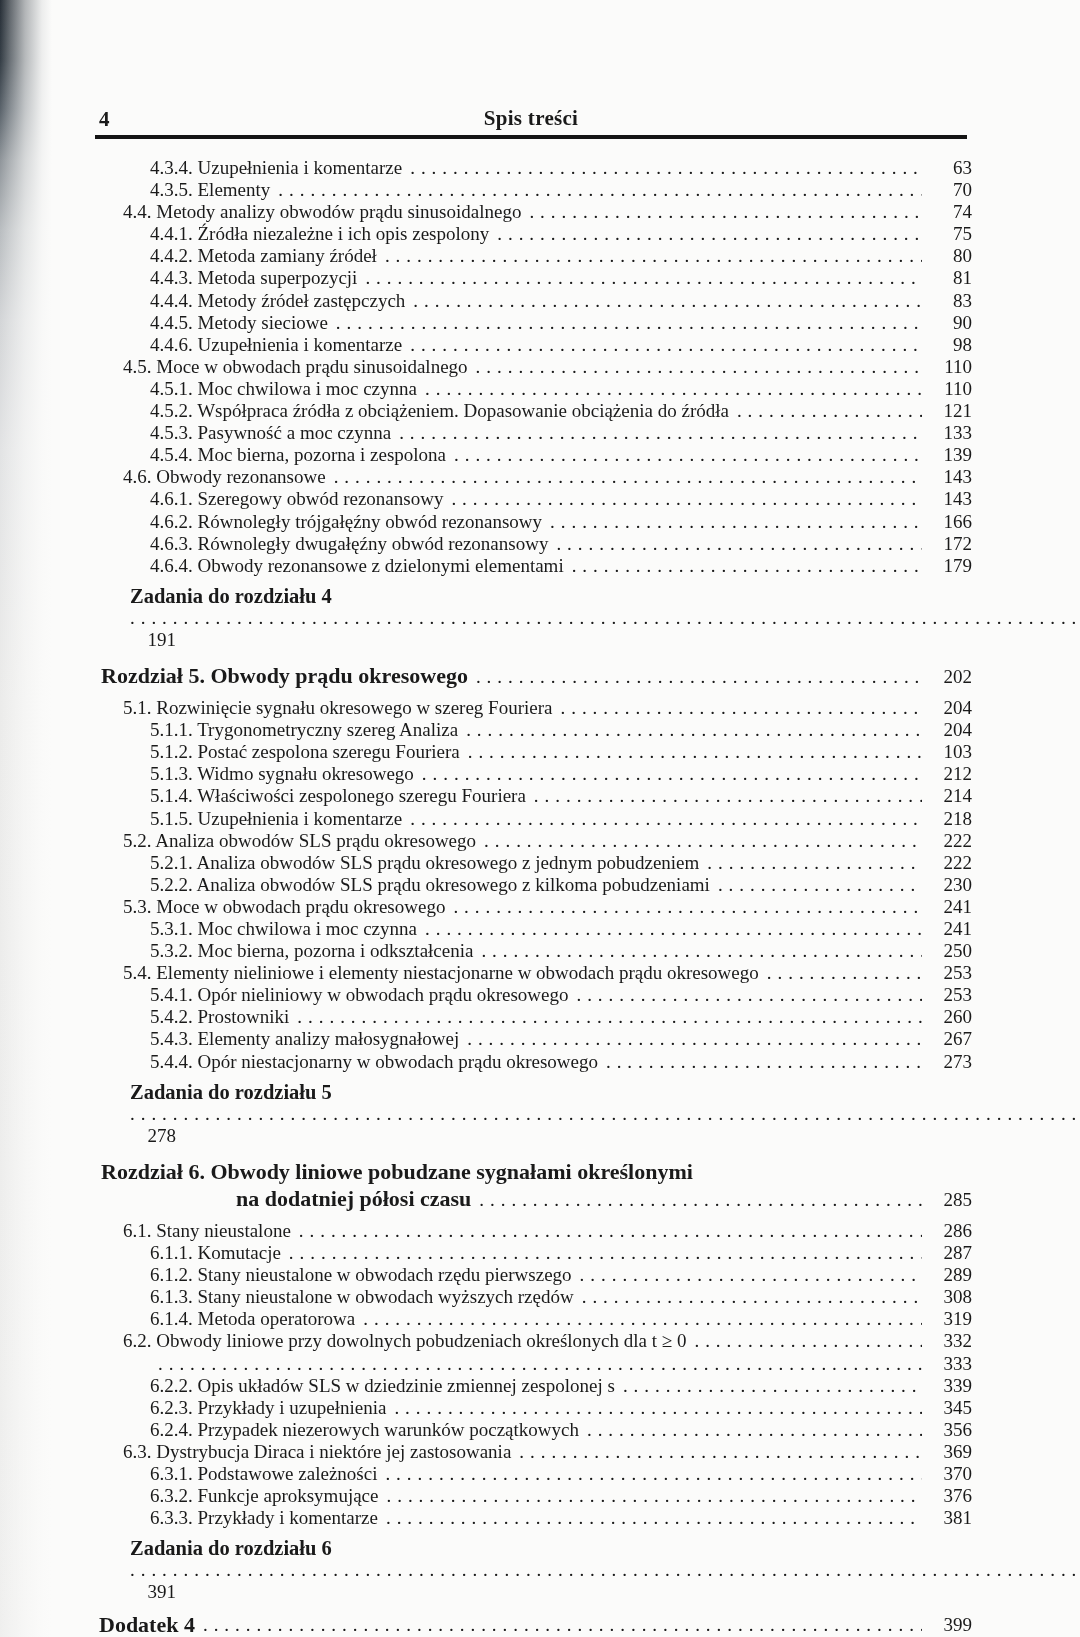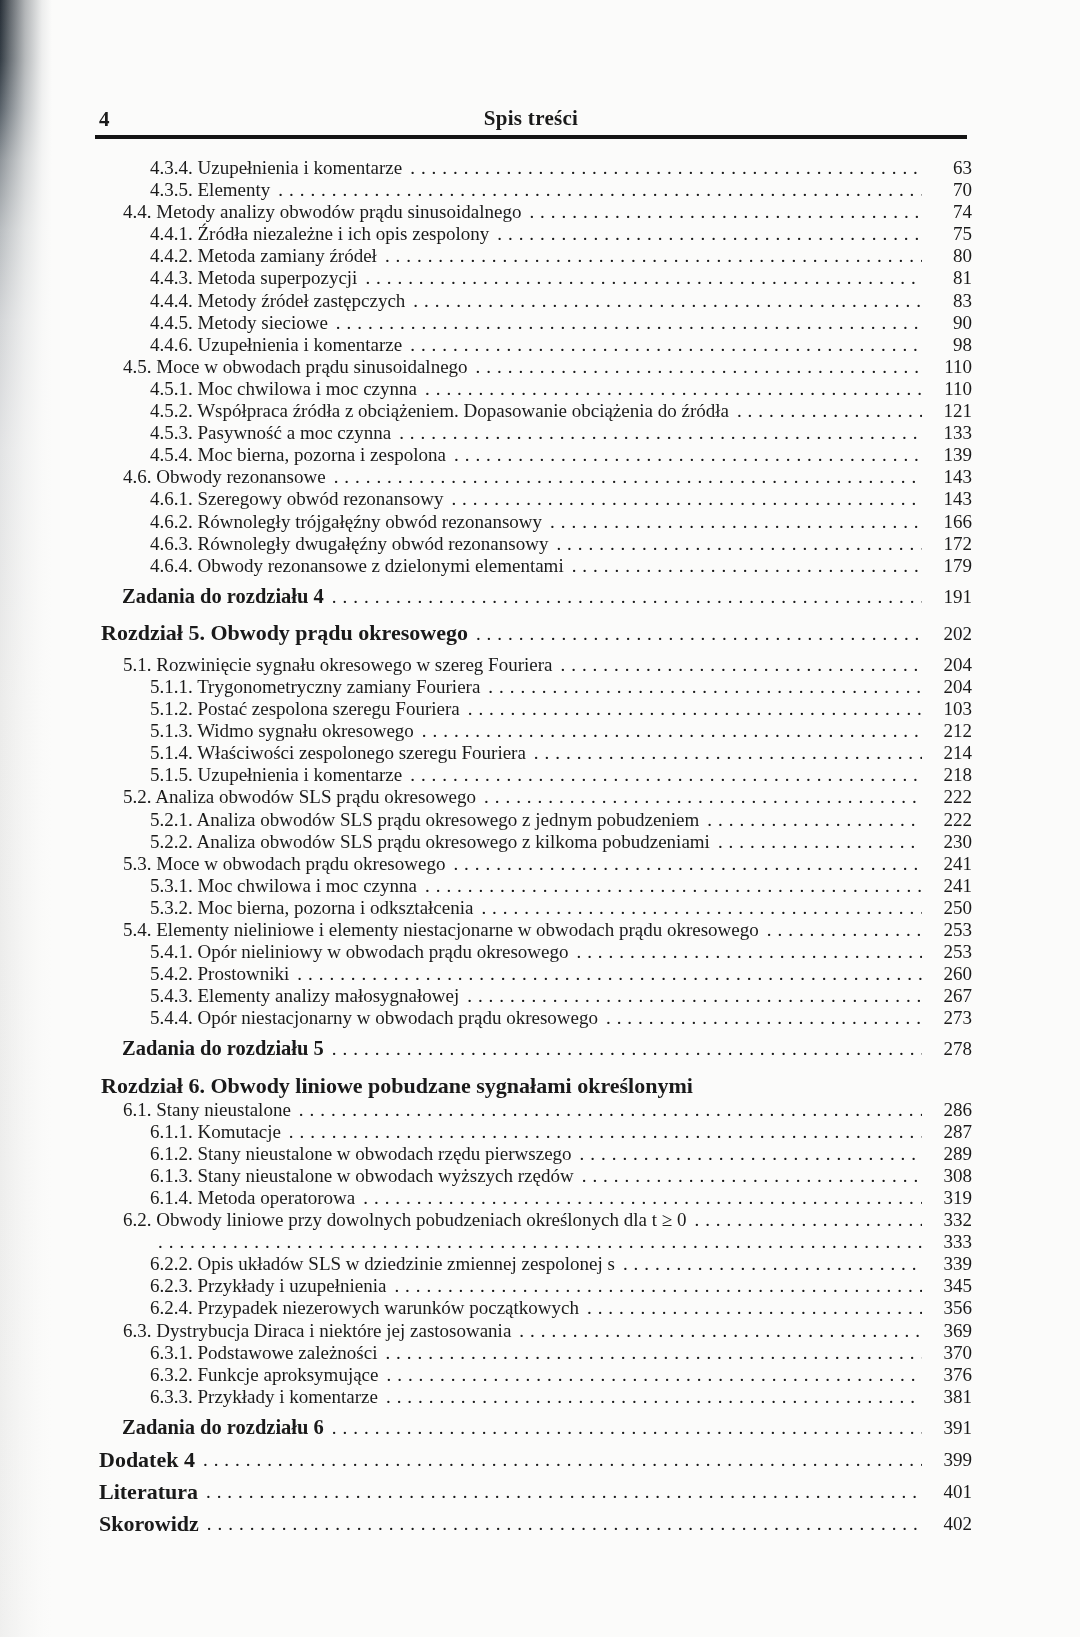--- a/index.html
+++ b/index.html
@@ -40,21 +40,21 @@
   }
   .row .label{flex:0 0 auto;}
   .leader{flex:1 1 auto;min-width:0;overflow:hidden;margin:0 4px 0 8px;}
   .leader::after{
     content:". . . . . . . . . . . . . . . . . . . . . . . . . . . . . . . . . . . . . . . . . . . . . . . . . . . . . . . . . . . . . . . . . . . . . . . . . . . . . . . . . . . . . . . . . . . . . . . . . . . . . . . . . . . . . . . . . . . . . . . . . . . . . . . .";
     letter-spacing:.6px;
   }
   .pageno{flex:0 0 auto;min-width:46px;text-align:right;}
   .row.l2{padding-left:28px;}
   .row.l3{padding-left:55px;}
-  .row.zadania{padding-left:27px;margin:8px 0 6px;}
+  .row.zadania{padding-left:27px;margin:8px 0 6px;flex-direction:column;}
   .row.zadania .label{font-weight:bold;font-size:20.5px;}
   .row.chapter{padding-left:6px;}
   .row.chapter .label{font-weight:bold;font-size:22px;line-height:27px;}
   .row.chapter.single{margin:11px 0 8px;}
   .row.chapter.line1{margin-top:11px;}
   .row.chapter.line2{margin-bottom:8px;}
   .row.chapter.line2 .label{padding-left:135px;}
   .row.back{padding-left:4px;margin-top:10px;align-items:flex-end;}
   .row.back .label{font-weight:bold;font-size:22px;}
 </style>
@@ -173,21 +173,21 @@
       <span class="label"><span class="num">Rozdział 5.</span> <span class="title">Obwody prądu okresowego</span></span>
       <span class="leader"></span>
       <span class="pageno">202</span>
     </div>
     <div class="row l2">
       <span class="label"><span class="num">5.1.</span> <span class="title">Rozwinięcie sygnału okresowego w szereg Fouriera</span></span>
       <span class="leader"></span>
       <span class="pageno">204</span>
     </div>
     <div class="row l3">
-      <span class="label"><span class="num">5.1.1.</span> <span class="title">Trygonometryczny zamiany Fouriera</span></span>
+      <span class="label"><span class="num">5.1.1.</span> <span class="title">Trygonometryczny szereg Analiza</span></span>
       <span class="leader"></span>
       <span class="pageno">204</span>
     </div>
     <div class="row l3">
       <span class="label"><span class="num">5.1.2.</span> <span class="title">Postać zespolona szeregu Fouriera</span></span>
       <span class="leader"></span>
       <span class="pageno">103</span>
     </div>
     <div class="row l3">
       <span class="label"><span class="num">5.1.3.</span> <span class="title">Widmo sygnału okresowego</span></span>
@@ -259,20 +259,25 @@
       <span class="leader"></span>
       <span class="pageno">273</span>
     </div>
     <div class="row zadania">
       <span class="label"><span class="title">Zadania do rozdziału 5</span></span>
       <span class="leader"></span>
       <span class="pageno">278</span>
     </div>
     <div class="row chapter line1">
       <span class="label"><span class="num">Rozdział 6.</span> <span class="title">Obwody liniowe pobudzane sygnałami określonymi</span></span>
+    </div>
+    <div class="row chapter line2">
+      <span class="label"><span class="title">na dodatniej półosi czasu</span></span>
+      <span class="leader"></span>
+      <span class="pageno">285</span>
     </div>
     <div class="row l2">
       <span class="label"><span class="num">6.1.</span> <span class="title">Stany nieustalone</span></span>
       <span class="leader"></span>
       <span class="pageno">286</span>
     </div>
     <div class="row l3">
       <span class="label"><span class="num">6.1.1.</span> <span class="title">Komutacje</span></span>
       <span class="leader"></span>
       <span class="pageno">287</span>

